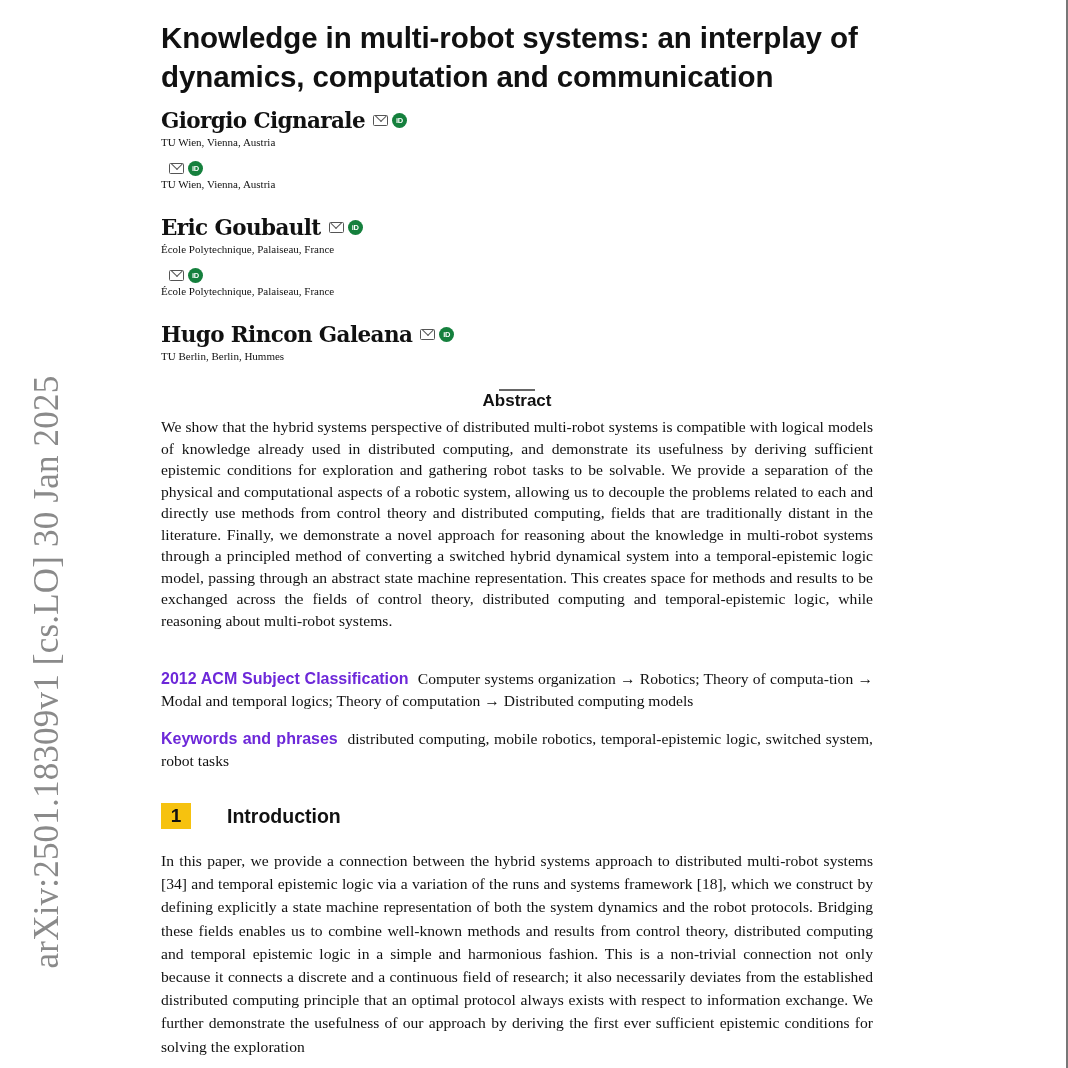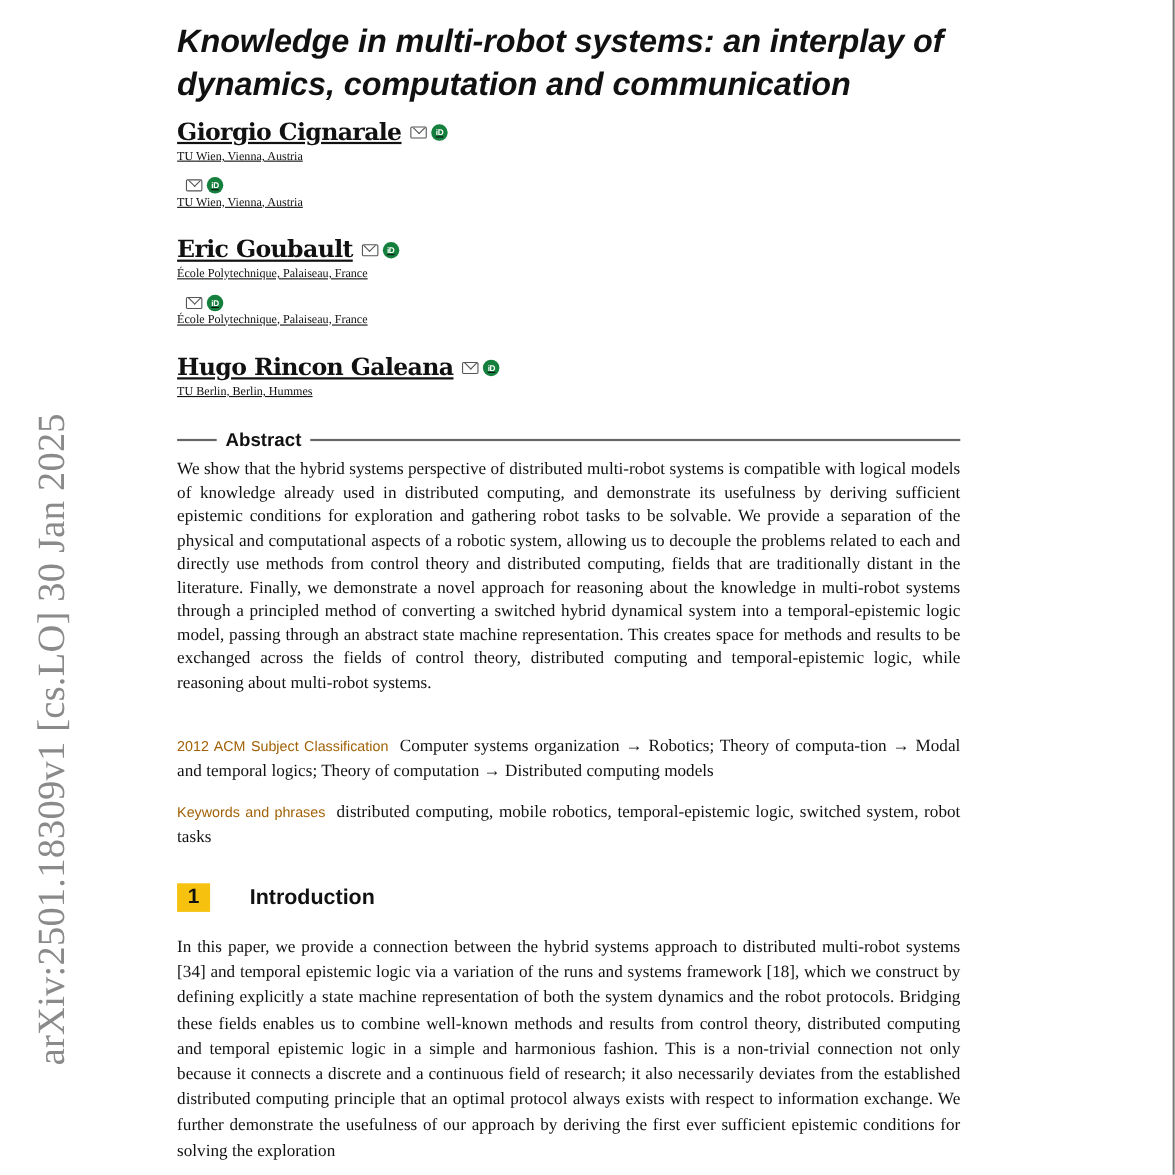--- a/index.html
+++ b/index.html
@@ -12,24 +12,24 @@
   .arxiv-stamp {
     position: absolute; left: 47px; top: 672px;
     transform: translate(-50%, -50%) rotate(-90deg);
     white-space: nowrap; font-size: 35px; color: #8a8a8a;
     font-family: "Liberation Serif", "DejaVu Serif", serif; letter-spacing: 0.2px;
   }
   .page { position: absolute; left: 161px; top: 0; width: 712px; }
   .title {
     position: absolute; top: 18px; left: 0; width: 712px;
     font-family: "Liberation Sans", "DejaVu Sans", sans-serif; font-weight: bold;
-    font-size: 29.5px; line-height: 39px; letter-spacing: -0.1px; margin: 0; font-style: italic;
+    font-size: 29.5px; line-height: 39px; letter-spacing: -0.1px; margin: 0;
   }
   .authors { position: absolute; top: 107px; left: 0; }
-  .author { height: 53.5px; text-decoration: underline; }
+  .author { height: 53.5px; }
   .author-name {
     font-weight: bold; font-size: 21.5px; line-height: 27px; display: flex; align-items: center;
     font-family: "DejaVu Serif", "Liberation Serif", serif; letter-spacing: -0.6px;
   }
   .mail-icon {
     display: inline-block; width: 15px; height: 11px; border: 1.6px solid #555; border-radius: 1.5px;
     margin-left: 8px; position: relative; box-sizing: border-box; overflow: hidden;
   }
   .mail-icon::before {
     content: ""; position: absolute; left: 1px; top: -6px; width: 9px; height: 9px;
@@ -37,39 +37,39 @@
     transform-origin: center; left: 1.5px;
   }
   .orcid-icon {
     display: inline-block; width: 15px; height: 15px; border-radius: 50%; background: #15803d;
     color: #fff; font-family: "Liberation Sans", sans-serif; font-size: 7.5px; font-weight: bold;
     text-align: center; line-height: 15px; margin-left: 4px; letter-spacing: -0.3px;
   }
   .affiliation { font-size: 11px; line-height: 18px; margin-top: -1px; }
   .abstract-head {
     position: absolute; top: 389px; left: 0; width: 712px; height: 22px;
-    display: flex; align-items: center;
+    display: flex; align-items: center; flex-direction: column;
   }
   .rule { height: 1.5px; background: #666; }
   .rule.short { width: 36px; }
   .rule.long { flex: 1; }
   .abstract-label {
     font-family: "Liberation Sans", "DejaVu Sans", sans-serif; font-weight: bold; font-size: 17px;
     padding: 0 8px;
   }
   .abstract-text, .intro-text {
     position: absolute; left: 0; width: 712px; font-size: 15.6px; line-height: 21.5px;
     text-align: justify; margin: 0;
   }
   .abstract-text { top: 416px; }
   .meta { position: absolute; left: 0; width: 712px; font-size: 15.6px; line-height: 21.5px; text-align: justify; margin: 0; }
   .meta.acm { top: 668px; }
   .meta.kw { top: 728px; }
   .meta-label {
-    font-family: "Liberation Sans", "DejaVu Sans", sans-serif; font-weight: normal; color: #a16207; font-size: 13px;
+    font-family: "Liberation Sans", "DejaVu Sans", sans-serif; font-weight: bold; color: #6d28d9; font-size: 16px;
     margin-right: 5px;
   }
   .section-head { position: absolute; top: 803px; left: 0; display: flex; align-items: center; }
   .section-num {
     background: #f6c20f; width: 30px; height: 26px; display: flex; align-items: center; justify-content: center;
     font-family: "Liberation Sans", "DejaVu Sans", sans-serif; font-weight: bold; font-size: 19px;
   }
   .section-title {
     font-family: "Liberation Sans", "DejaVu Sans", sans-serif; font-weight: bold; font-size: 19.5px; margin-left: 36px;
   }

